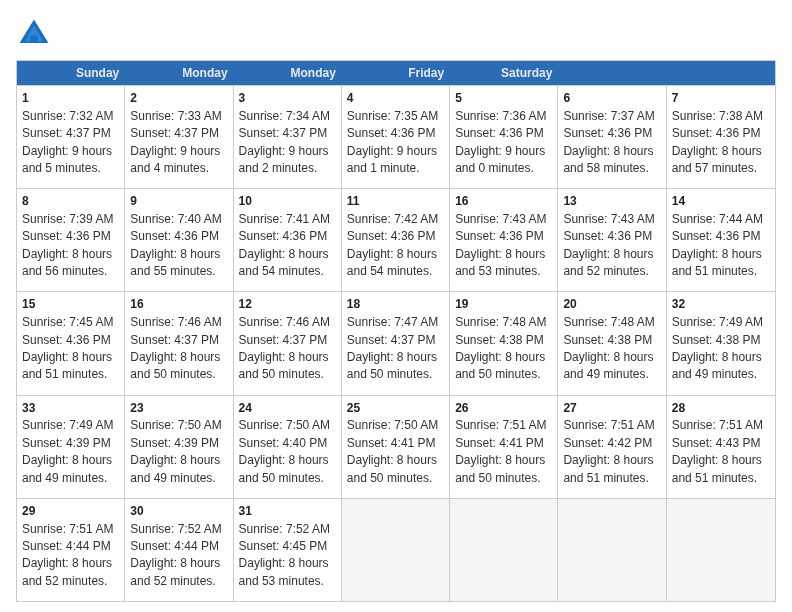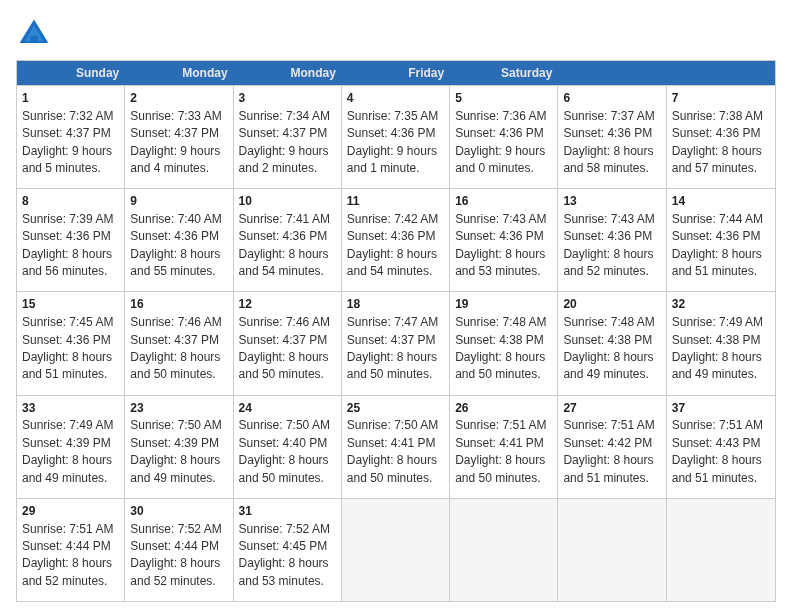--- a/index.html
+++ b/index.html
@@ -249,21 +249,21 @@
           </div>
           <div class="cal-cell">
             <span class="day-num">26</span>
             <div class="cell-text">Sunrise: 7:51 AM<br>Sunset: 4:41 PM<br>Daylight: 8 hours<br>and 50 minutes.</div>
           </div>
           <div class="cal-cell">
             <span class="day-num">27</span>
             <div class="cell-text">Sunrise: 7:51 AM<br>Sunset: 4:42 PM<br>Daylight: 8 hours<br>and 51 minutes.</div>
           </div>
           <div class="cal-cell">
-            <span class="day-num">37</span>
+            <span class="day-num">28</span>
             <div class="cell-text">Sunrise: 7:51 AM<br>Sunset: 4:43 PM<br>Daylight: 8 hours<br>and 51 minutes.</div>
           </div>
         </div>
         <div class="cal-row">
           <div class="cal-cell">
             <span class="day-num">29</span>
             <div class="cell-text">Sunrise: 7:51 AM<br>Sunset: 4:44 PM<br>Daylight: 8 hours<br>and 52 minutes.</div>
           </div>
           <div class="cal-cell">
             <span class="day-num">30</span>

